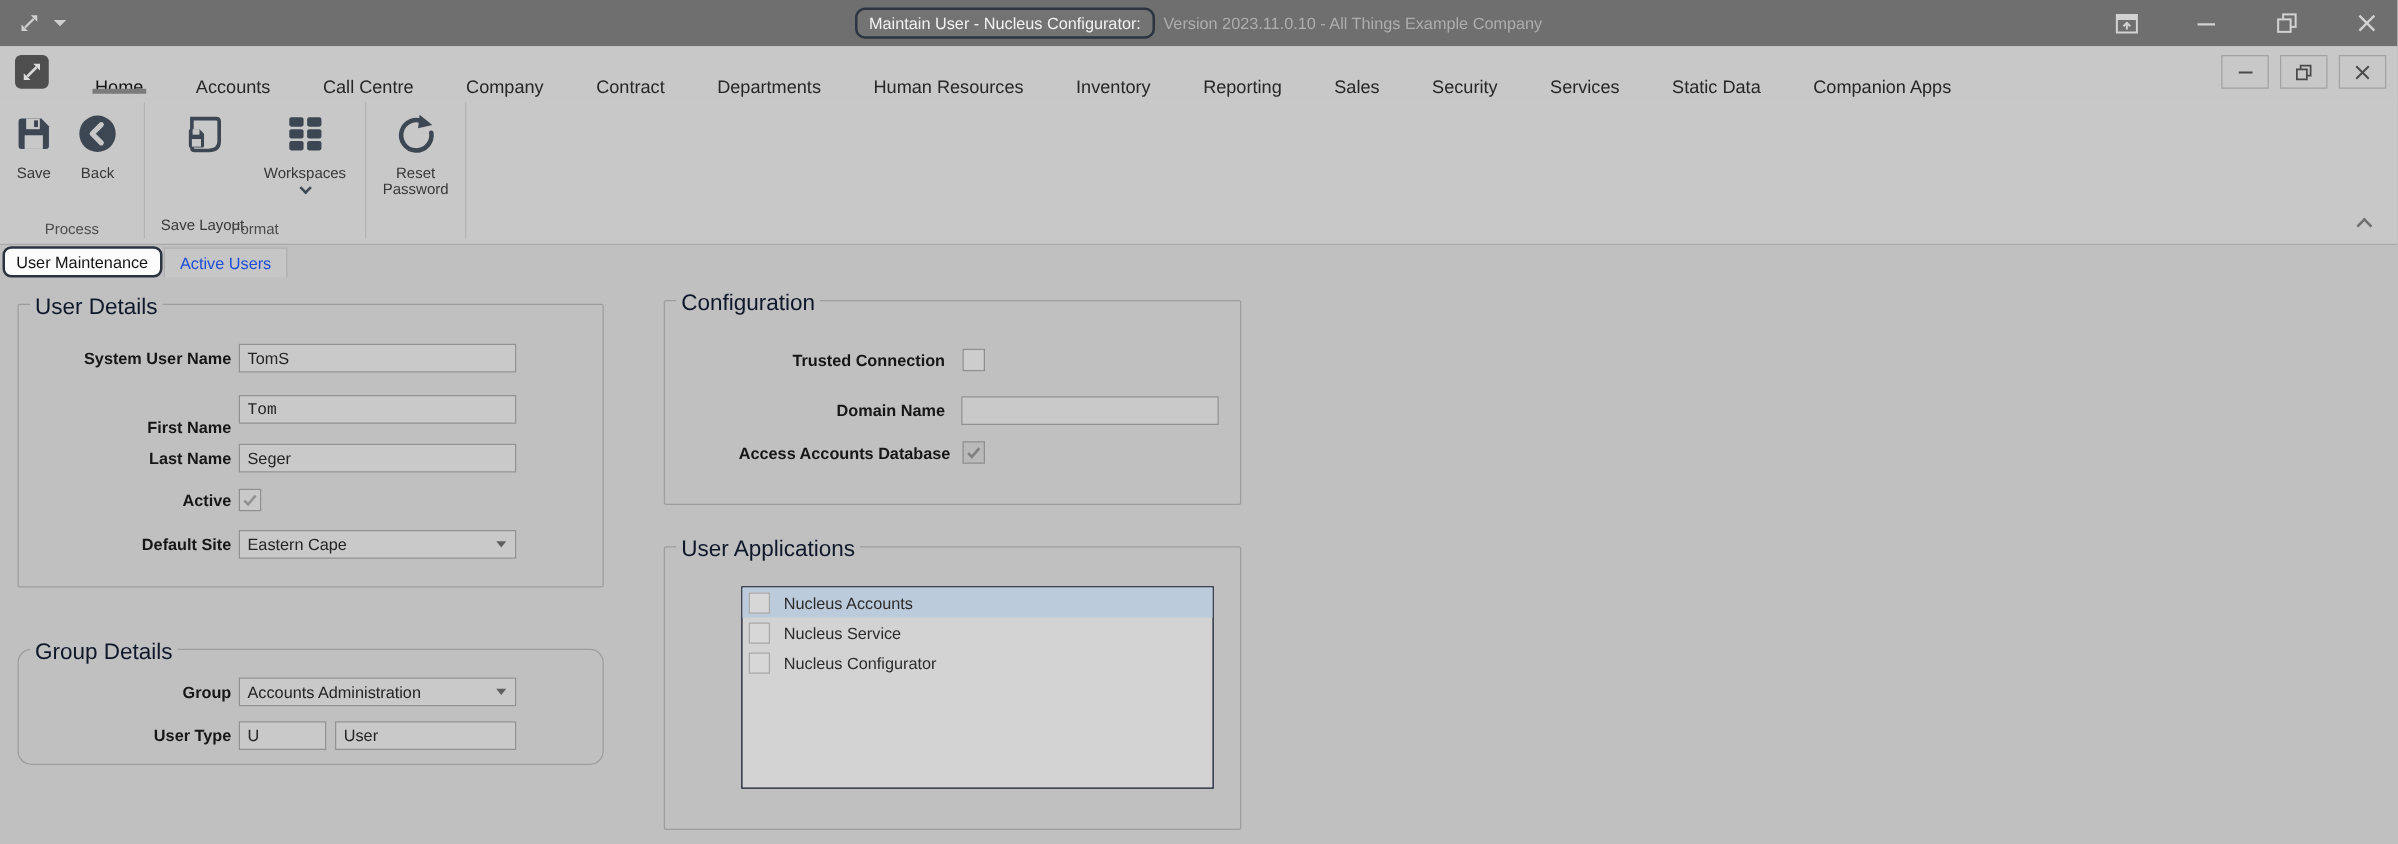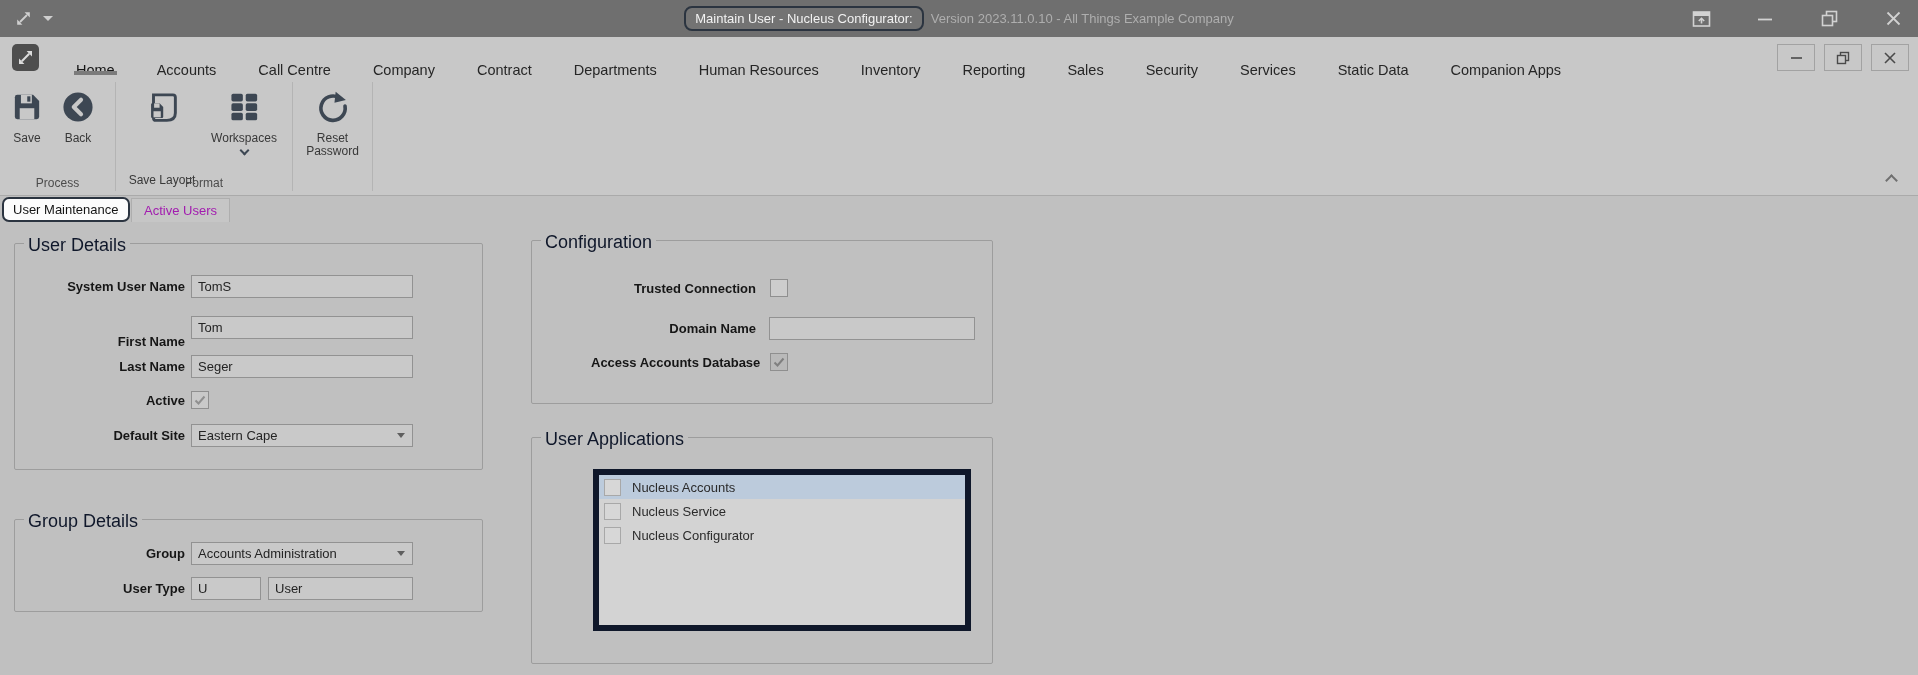--- a/index.html
+++ b/index.html
@@ -36,37 +36,37 @@
   .rbtn { display:flex; flex-direction:column; align-items:center; padding-top:6px; cursor:default; }
   .rbtn .iconbox { height:46px; display:flex; align-items:center; justify-content:center; }
   .rbtn .blabel { font-size:12px; color:#383838; line-height:13px; text-align:center; margin-top:2px; }
   .chev-down { width:7px; height:7px; border-right:2px solid #3d4753; border-bottom:2px solid #3d4753; transform:rotate(45deg); margin-top:2px; }
   .ribbon-collapse { position:absolute; right:16px; bottom:9px; width:22px; height:16px; display:flex; align-items:center; justify-content:center; }
   .chev-up { width:9px; height:9px; border-left:2px solid #6f6f6f; border-top:2px solid #6f6f6f; transform:rotate(45deg); margin-top:4px; }
 
   
   .content { position:absolute; top:196px; left:0; width:1918px; height:479px; background:#c0c0c0; }
   .doctab-active { position:absolute; left:2px; top:1px; height:25px; padding:0 9px; background:#fcfcfc; border:2px solid #2b3440; border-radius:7px; font-size:13px; line-height:21px; color:#141414; z-index:3; }
-  .doctab-inactive { position:absolute; left:131px; top:2px; height:24px; padding:0 12px; background:#c6c6c6; border:1px solid #aeaeae; border-bottom:none; font-size:13px; line-height:23px; color:#a21caf; }
+  .doctab-inactive { position:absolute; left:131px; top:2px; height:24px; padding:0 12px; background:#c6c6c6; border:1px solid #aeaeae; border-bottom:none; font-size:13px; line-height:23px; color:#1d4ed8; }
 
   
   .groupbox { position:absolute; border:1px solid #9d9d9d; border-radius:2px; }
   .gb-title { position:absolute; top:-9px; left:9px; background:#c0c0c0; padding:0 4px; font-size:18px; color:#0f172a; white-space:nowrap;text-align:center; }
 
   .flabel { position:absolute; width:165px; text-align:right; font-weight:bold; font-size:13px; color:#161616; white-space:nowrap; }
   .field { position:absolute; height:23px; background:#c9c9c9; border:1px solid #929292; font-size:13px; color:#242424; line-height:21px; padding-left:6px; white-space:nowrap; overflow:hidden; }
   .dropdown { padding-right:20px; }
   .dd-arrow { position:absolute; right:7px; top:8px; width:0; height:0; border-left:4px solid transparent; border-right:4px solid transparent; border-top:5px solid #5f5f5f; }
   .checkbox { position:absolute; width:18px; height:18px; background:#cdcdcd; border:1px solid #8f8f8f; display:flex; align-items:center; justify-content:center; }
   .checkbox.checked { background:#c9c9c9; }
   .checkbox.disabled-checked { background:#b9b9b9; }
   .checkbox svg { display:block; }
 
   
-  .listbox { position:absolute; background:#d3d3d3; border:6px solid #0f172a; }
+  .listbox { position:absolute; background:#d3d3d3; border:1px solid #0f172a; }
   .lrow { height:24px; display:flex; align-items:center; font-size:13px; color:#2b2b2b; }
   .lrow.selected { background:#bccbdc; }
   .lcheck { width:17px; height:17px; background:#d7d7d7; border:1px solid #a8a8a8; margin-left:5px; flex:0 0 auto; }
   .lrow .ltext { margin-left:11px; }
 </style>
 </head>
 <body>
 
 <div class="titlebar">
   <div class="qat">
@@ -273,40 +273,40 @@
   <div class="doctab-active">User Maintenance</div>
   <div class="doctab-inactive">Active Users</div>
 
   <div class="groupbox" style="left:14px; top:47px; width:469px; height:227px;">
     <span class="gb-title">User Details</span>
 
     <span class="flabel" style="left:5px; top:35px;">System User Name</span>
     <div class="field" style="left:176px; top:31px; width:222px;">TomS</div>
 
     <span class="flabel" style="left:5px; top:76px;margin-top:14px;">First Name</span>
-    <div class="field" style="left:176px; top:72px; width:222px;">Tom</div>
+    <div class="field" style="left:176px; top:72px; width:222px;font-family:Liberation Mono, monospace;">Tom</div>
 
     <span class="flabel" style="left:5px; top:115px;">Last Name</span>
     <div class="field" style="left:176px; top:111px; width:222px;">Seger</div>
 
     <span class="flabel" style="left:5px; top:149px;">Active</span>
     <div class="checkbox checked" style="left:176px; top:147px;">
       <svg width="14" height="14" viewBox="0 0 14 14">
           <path d="M2.5 7.5 L5.5 10.5 L11.5 3.5" fill="none" stroke="#909090" stroke-width="2"></path>
         </svg>
     </div>
 
     <span class="flabel" style="left:5px; top:184px;">Default Site</span>
     <div class="field dropdown" style="left:176px; top:180px; width:222px;">
       <span>Eastern Cape</span>
       <span class="dd-arrow"></span>
     </div>
   </div>
 
-  <div class="groupbox" style="left:14px; top:323px; width:469px; height:93px;">
+  <div class="groupbox" style="left:14px; top:323px; width:469px; height:93px;border-radius:11px;">
     <span class="gb-title">Group Details</span>
 
     <span class="flabel" style="left:5px; top:26px;">Group</span>
     <div class="field dropdown" style="left:176px; top:22px; width:222px;">
       <span>Accounts Administration</span>
       <span class="dd-arrow"></span>
     </div>
 
     <span class="flabel" style="left:5px; top:61px;">User Type</span>
     <div class="field" style="left:176px; top:57px; width:70px;">U</div>

